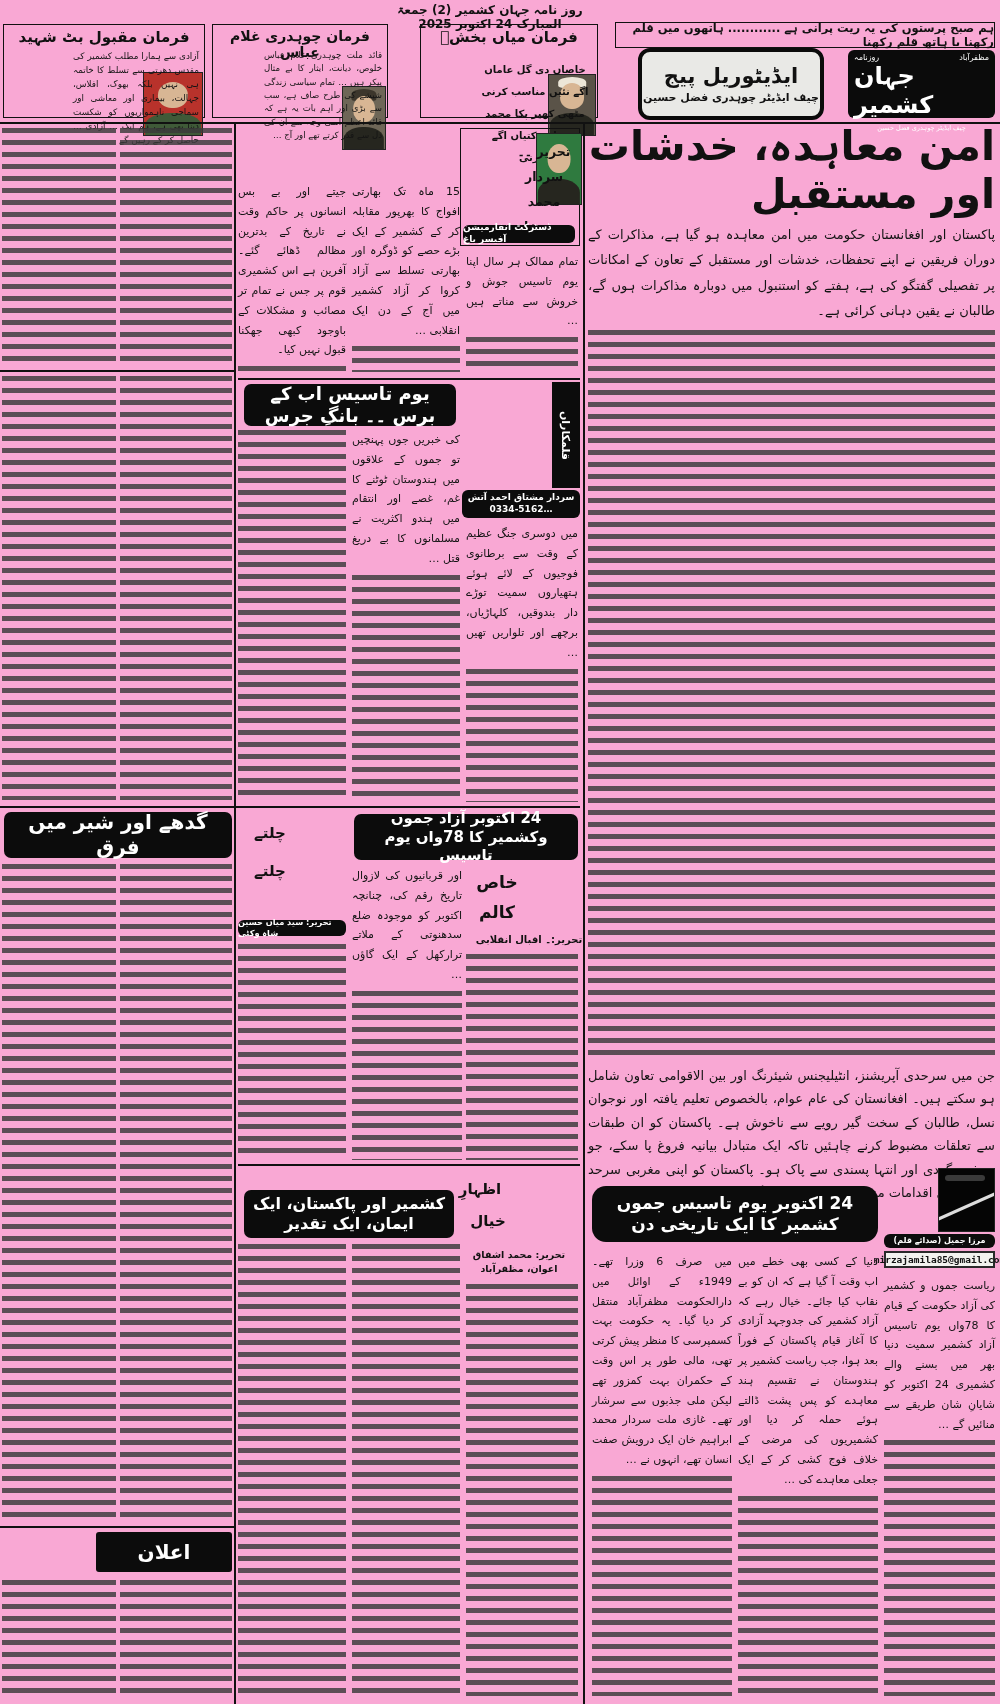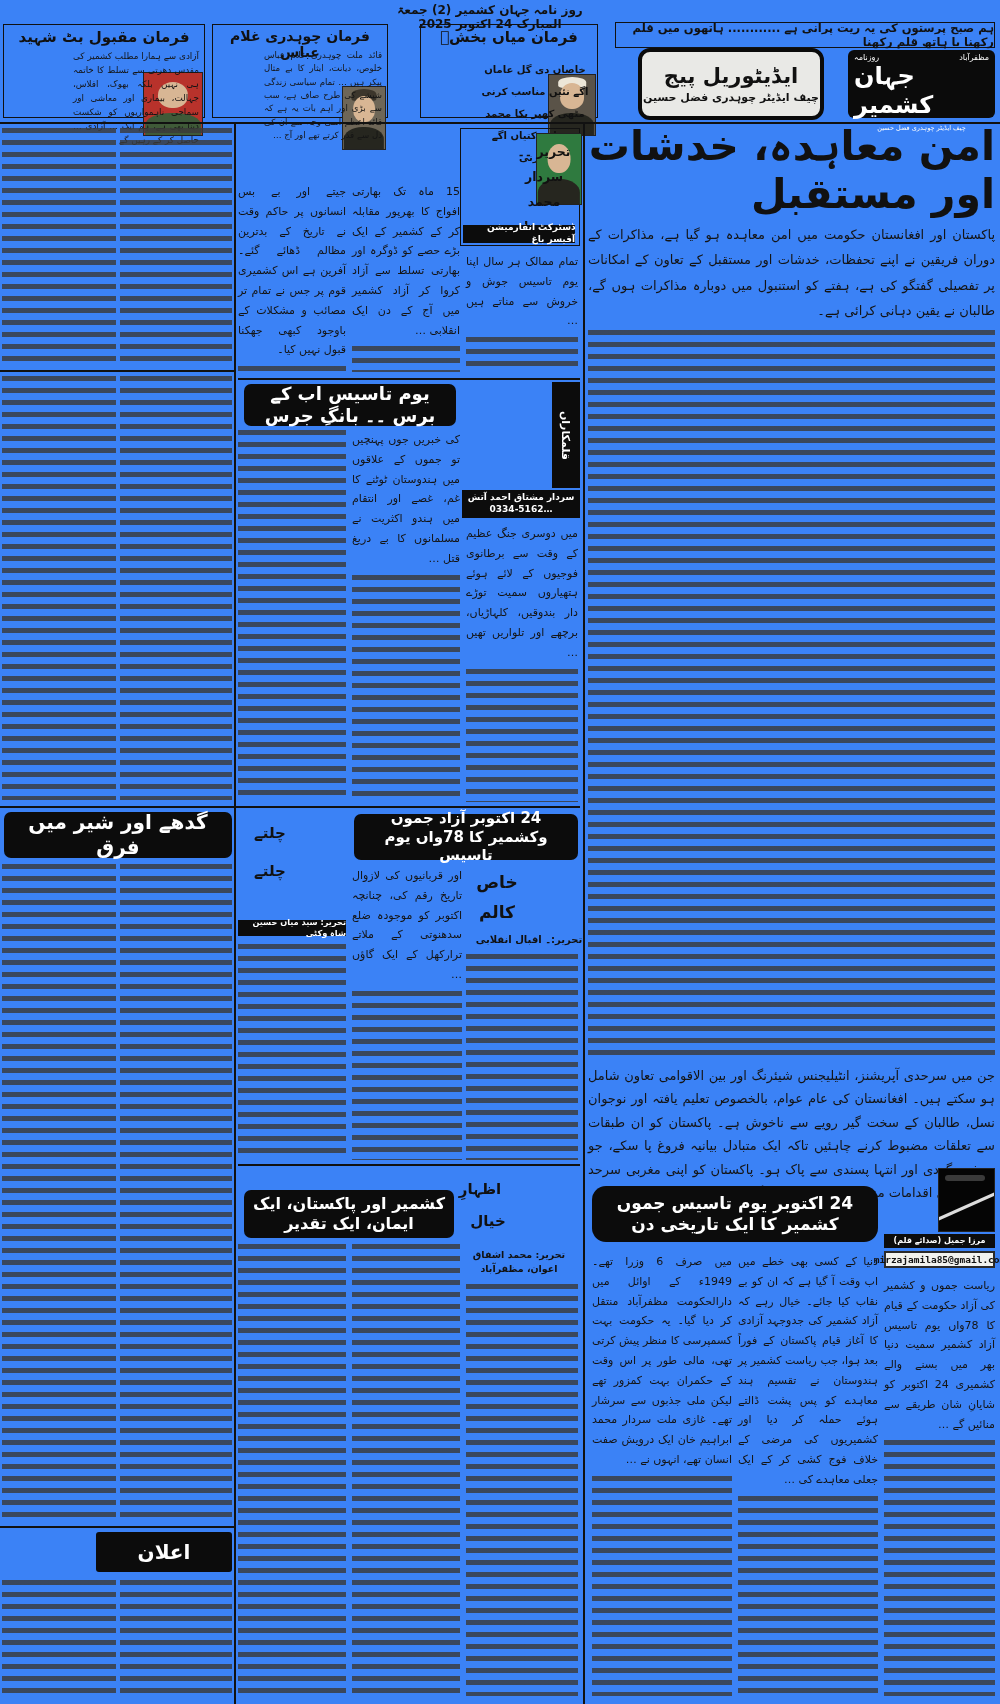--- a/index.html
+++ b/index.html
@@ -1,39 +1,39 @@
 <!DOCTYPE html>
 <html lang="ur" dir="rtl"><head>
 <meta charset="utf-8">
 <style>
   html,body{margin:0;padding:0;background:#777;}
   #page{
     position:relative;width:1000px;height:1704px;margin:0 auto;
-    background:#3b82f6;color:#111;
+    background:#f9a8d4;color:#111;
     font-family:"DejaVu Sans",sans-serif;direction:rtl;overflow:hidden;
   }
   .abs{position:absolute;box-sizing:border-box;}
   .bx{border:1.5px solid #111;}
   .bb{background:#0c0c0c;color:#fff;display:flex;align-items:center;justify-content:center;
       text-align:center;font-weight:bold;border-radius:7px;padding:2px 6px;line-height:1.25;}
   .frag{font-size:11px;line-height:1.8;text-align:justify;color:#141414;}
   .fill{background:repeating-linear-gradient(to bottom,#3a3a3a 0px,#3a3a3a 4.6px,transparent 4.6px,transparent 12px);opacity:.82;}
   .col{display:flex;flex-direction:column;gap:6px;}
   .col .fill{flex:1;}
   .hr{background:#111;height:1.5px;}
   .vr{background:#111;width:1.5px;}
   .photo{position:relative;overflow:hidden;border:1px solid #222;}
   .photo .head{position:absolute;left:50%;top:14%;width:52%;height:42%;transform:translateX(-50%);
     background:#d8b694;border-radius:50% 50% 46% 46%;}
   .photo .torso{position:absolute;left:50%;bottom:-6%;width:96%;height:42%;transform:translateX(-50%);
     background:#26261f;border-radius:46% 46% 0 0;}
   .photo .cap{position:absolute;left:50%;top:4%;width:60%;height:18%;transform:translateX(-50%);
     background:#ece6d8;border-radius:50% 50% 20% 20%;}
-  .cap-strip{background:#0c0c0c;color:#fff;font-weight:bold;text-align:right;
-    display:flex;flex-direction:column;align-items:center;justify-content:center;line-height:1.3;}
+  .cap-strip{background:#0c0c0c;color:#fff;font-weight:bold;text-align:left;
+    display:flex;flex-direction:column;align-items:center;justify-content:center;line-height:1.3;border-radius:6px;}
   .lbl{font-weight:bold;text-align:center;}
   .ltr{direction:ltr;unicode-bidi:bidi-override;}
 </style>
 </head>
 <body>
 
 <div id="page">
 
   <div class="abs" style="left:380px;top:3px;width:220px;text-align:center;font-size:12px;font-weight:bold;">روز نامہ جہان کشمیر (2) جمعۃ المبارک 24 اکتوبر 2025</div>
 

